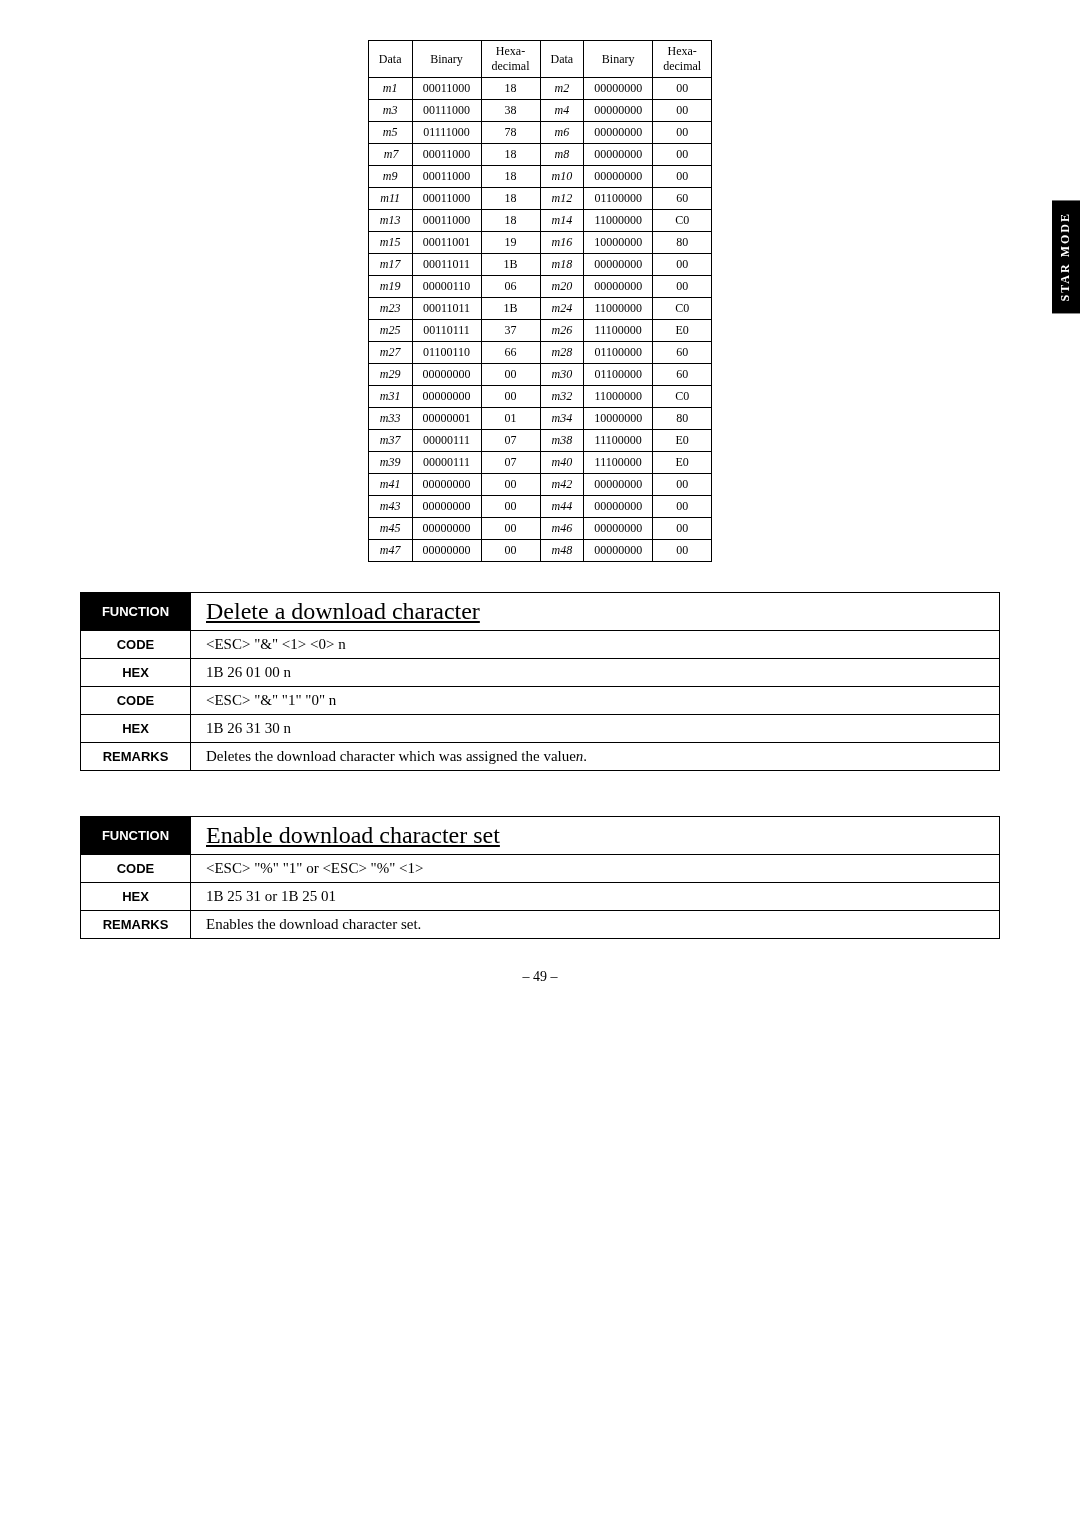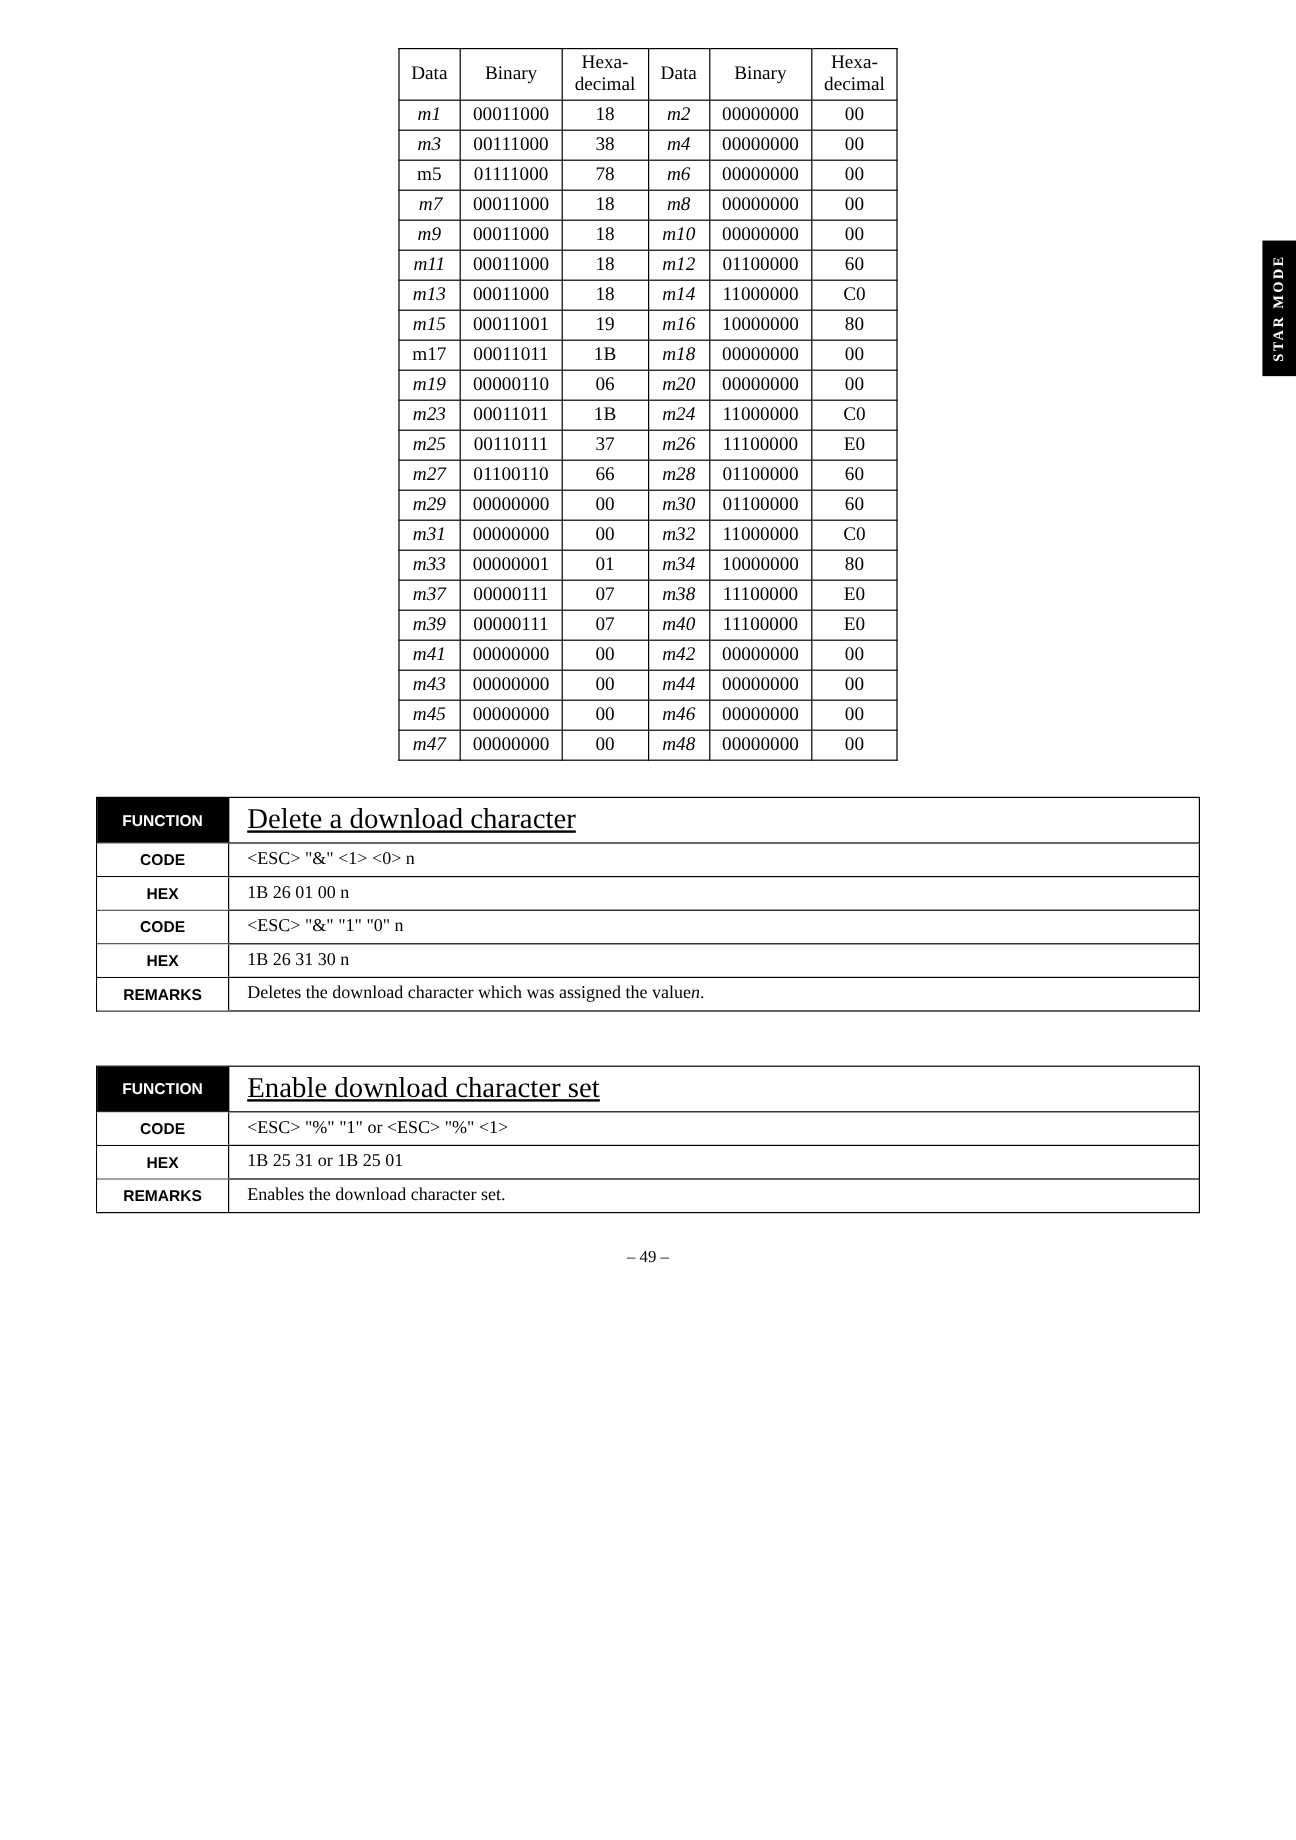--- a/index.html
+++ b/index.html
@@ -32,21 +32,21 @@
       writing-mode: vertical-rl;
       transform: rotate(180deg);
       padding: 12px 6px;
       text-align: center;
     }
 
     
     .data-table {
       border-collapse: collapse;
       margin: 0 auto 30px auto;
-      font-size: 16px;
+      font-size: 12px;
     }
     .data-table th, .data-table td {
       border: 1px solid #000;
       padding: 3px 10px;
       text-align: center;
     }
     .data-table th {
       font-weight: normal;
       background: #fff;
     }
@@ -139,21 +139,21 @@
         </tr>
         <tr>
           <td style="font-style: italic;">m3</td>
           <td>00111000</td>
           <td>38</td>
           <td style="font-style: italic;">m4</td>
           <td>00000000</td>
           <td>00</td>
         </tr>
         <tr>
-          <td style="">m5</td>
+          <td style="font-style: italic;">m5</td>
           <td>01111000</td>
           <td>78</td>
           <td style="font-style: italic;">m6</td>
           <td>00000000</td>
           <td>00</td>
         </tr>
         <tr>
           <td style="font-style: italic; padding-left: 12px;">m7</td>
           <td>00011000</td>
           <td>18</td>
@@ -187,21 +187,21 @@
         </tr>
         <tr>
           <td style="font-style: italic;">m15</td>
           <td>00011001</td>
           <td>19</td>
           <td style="font-style: italic;">m16</td>
           <td>10000000</td>
           <td>80</td>
         </tr>
         <tr>
-          <td style="">m17</td>
+          <td style="font-style: italic;">m17</td>
           <td>00011011</td>
           <td>1B</td>
           <td style="font-style: italic;">m18</td>
           <td>00000000</td>
           <td>00</td>
         </tr>
         <tr>
           <td style="font-style: italic;">m19</td>
           <td>00000110</td>
           <td>06</td>

